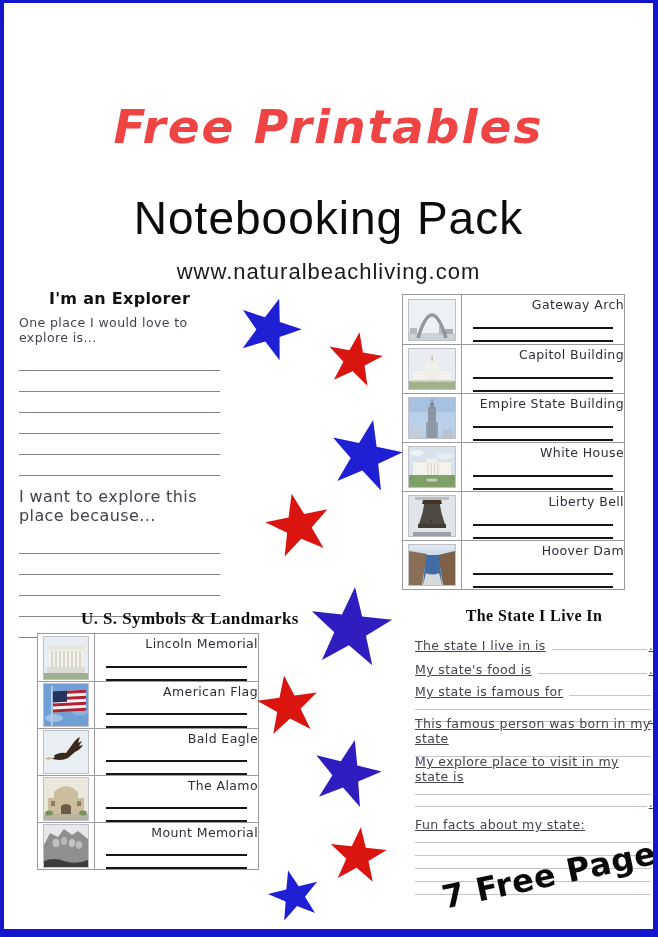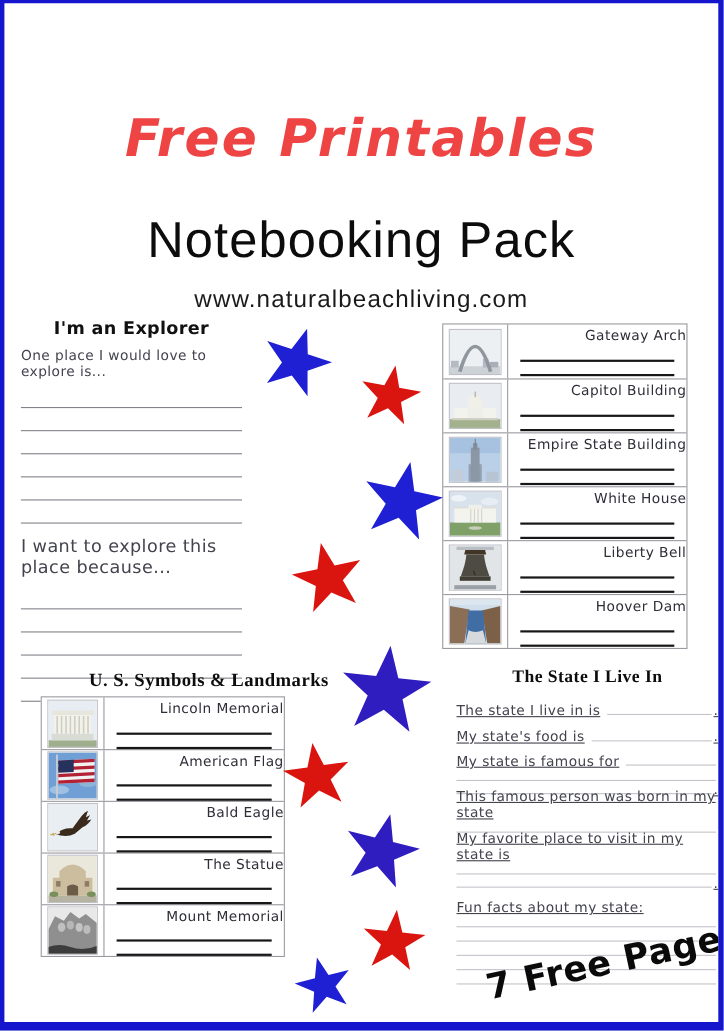--- a/index.html
+++ b/index.html
@@ -286,21 +286,21 @@
             <rect y="36" width="44" height="6" fill="#b7b3a2"></rect>
             <path d="M4 36 V20 H10 V14 Q22 2 34 14 V20 H40 V36 Z" fill="#cdbd9f"></path>
             <path d="M17 36 V28 Q22 24 27 28 V36 Z" fill="#6b5c48"></path>
             <rect x="7" y="23" width="4" height="5" fill="#8c7c64"></rect>
             <rect x="33" y="23" width="4" height="5" fill="#8c7c64"></rect>
             <ellipse cx="5" cy="35" rx="4" ry="2.5" fill="#77905c"></ellipse>
             <ellipse cx="39" cy="35" rx="4" ry="2.5" fill="#77905c"></ellipse>
           </svg>
       </div>
       <div class="txtcell">
-        <div class="rowlabel">The Statue</div>
+        <div class="rowlabel">The Alamo</div>
         <div class="wline" style="margin-top:2px"></div>
         <div class="wline"></div>
       </div>
     </div>
 
     <div class="lrow">
       <div class="imgcell">
         <svg class="photo" width="44" height="42" viewBox="0 0 44 42">
             <rect width="44" height="42" fill="#e8e8e8"></rect>
             <polygon points="0,20 6,8 14,12 20,4 28,10 34,6 44,14 44,42 0,42" fill="#8f8f8f"></polygon>
@@ -346,21 +346,21 @@
     </div>
     <div style="height:5px"></div>
     <div class="srow" style="height:16px">
       <span>This famous person was born in my state</span>
     </div>
     <div class="srow" style="height:14px">
       <span class="blank full"></span>
     </div>
     <div style="height:6px"></div>
     <div class="srow" style="height:18px">
-      <span>My favorite place to visit in my state is</span>
+      <span>My explore place to visit in my state is</span>
       <span class="blank"></span>
     </div>
     <div class="srow" style="height:14px">
       <span class="blank full"></span>
     </div>
     <div class="srow" style="height:12px">
       <span class="blank full"></span>
       <span class="dot">.</span>
     </div>
     <div style="height:6px"></div>

